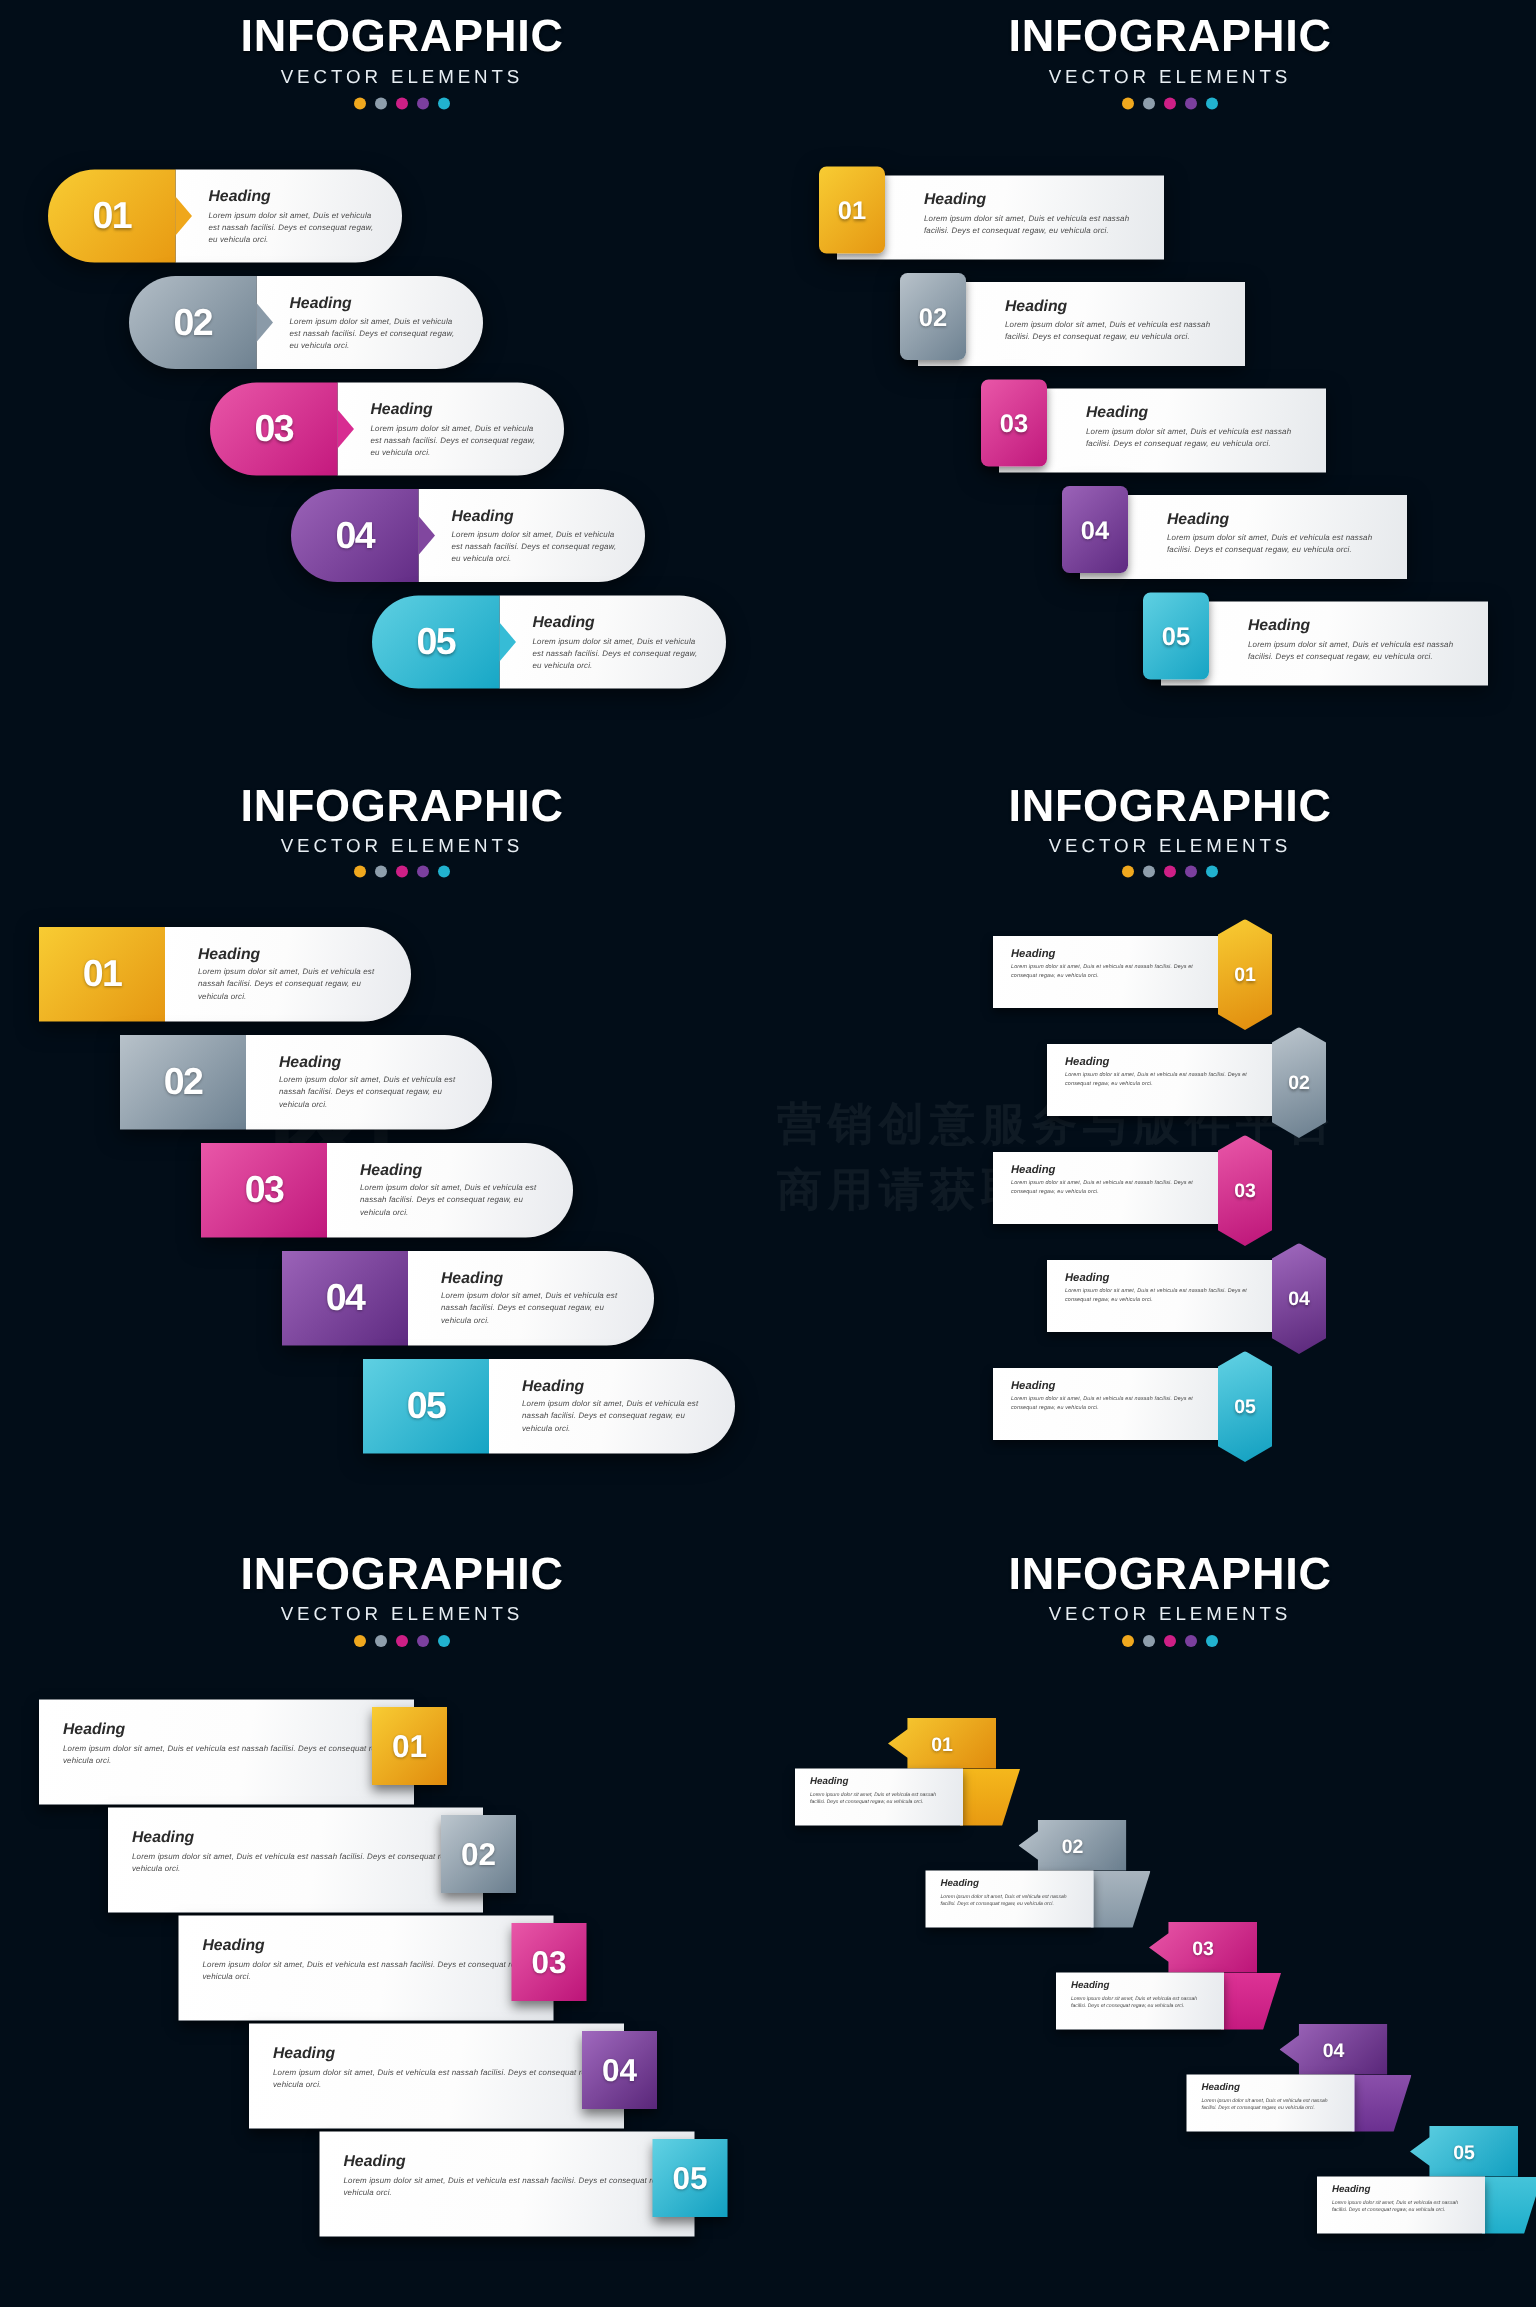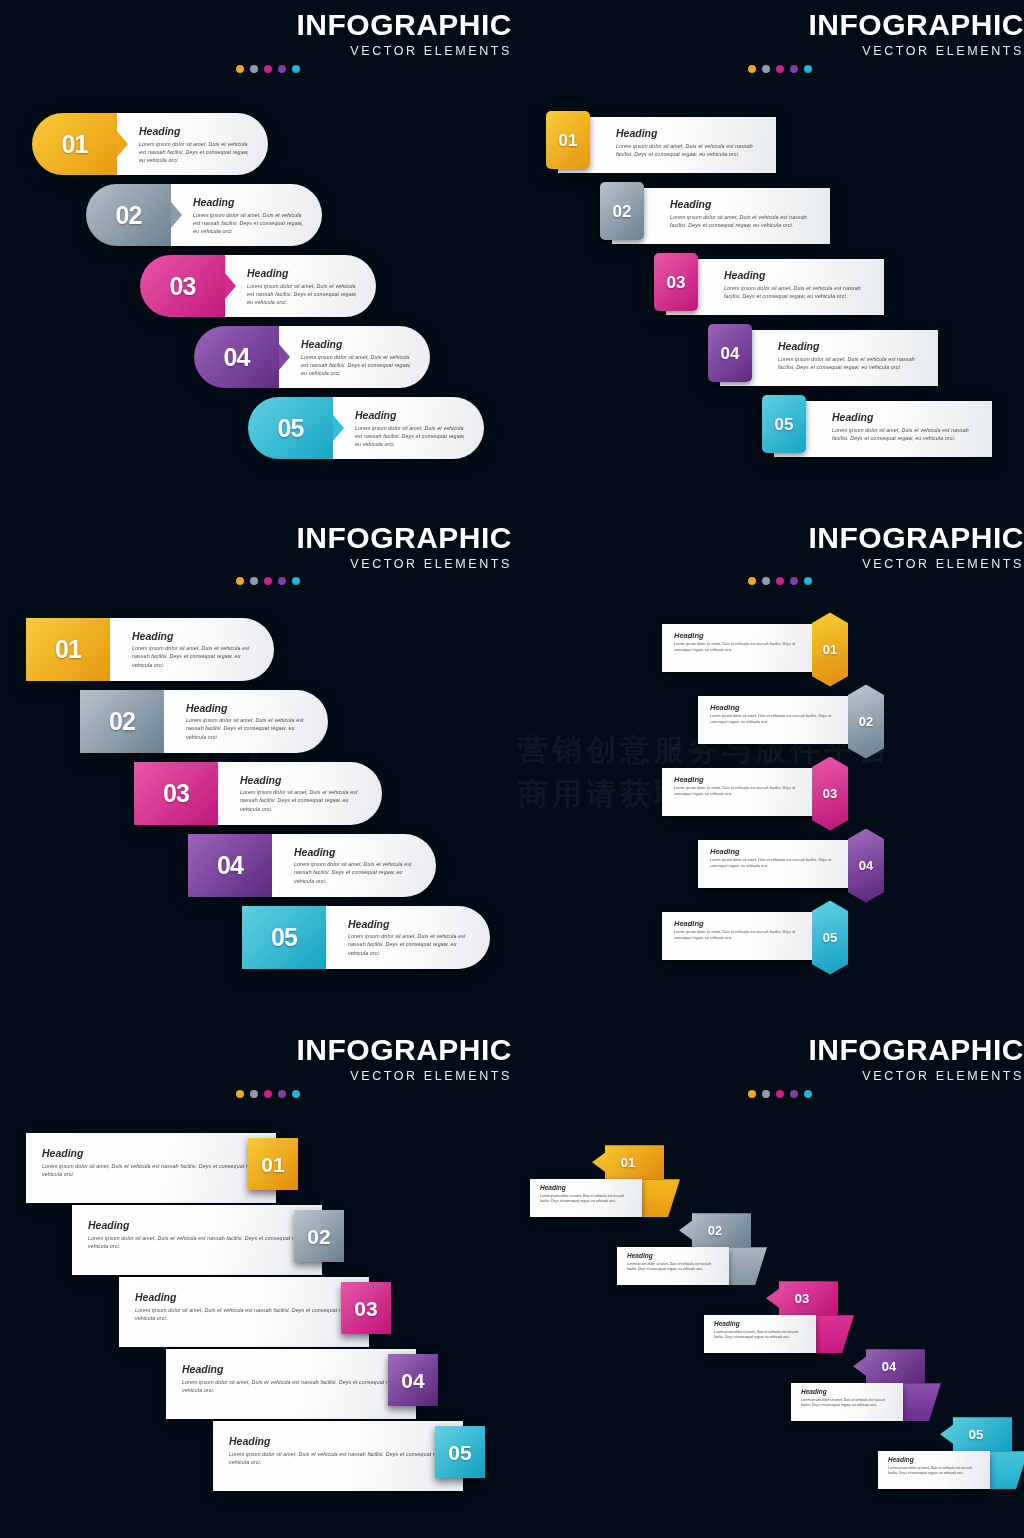--- a/index.html
+++ b/index.html
@@ -12,21 +12,21 @@
   }
   .sheet{position:relative;width:1024px;height:1538px;}
 
   
   .panel{position:absolute;width:512px;height:512.6px;overflow:hidden;}
   .p0{left:0;top:0}      .p1{left:512px;top:0}
   .p2{left:0;top:512.6px}  .p3{left:512px;top:512.6px}
   .p4{left:0;top:1025.3px} .p5{left:512px;top:1025.3px}
 
   
-  .title-wrap{position:absolute;left:0;right:0;top:10px;text-align:right;padding-left:24px;}
+  .title-wrap{position:absolute;left:0;right:0;top:10px;text-align:center;padding-left:24px;}
   .title-main{
     font-size:30px;font-weight:bold;color:#ffffff;letter-spacing:0.5px;
     line-height:1;text-shadow:0 1px 2px rgba(0,0,0,.6);
   }
   .title-sub{
     font-size:12.5px;color:#e8eef3;letter-spacing:2.6px;margin-top:5px;line-height:1;
   }
   .dots{margin-top:7px;display:flex;justify-content:center;gap:6px;}
   .dot{width:8px;height:8px;border-radius:50%;}
 

